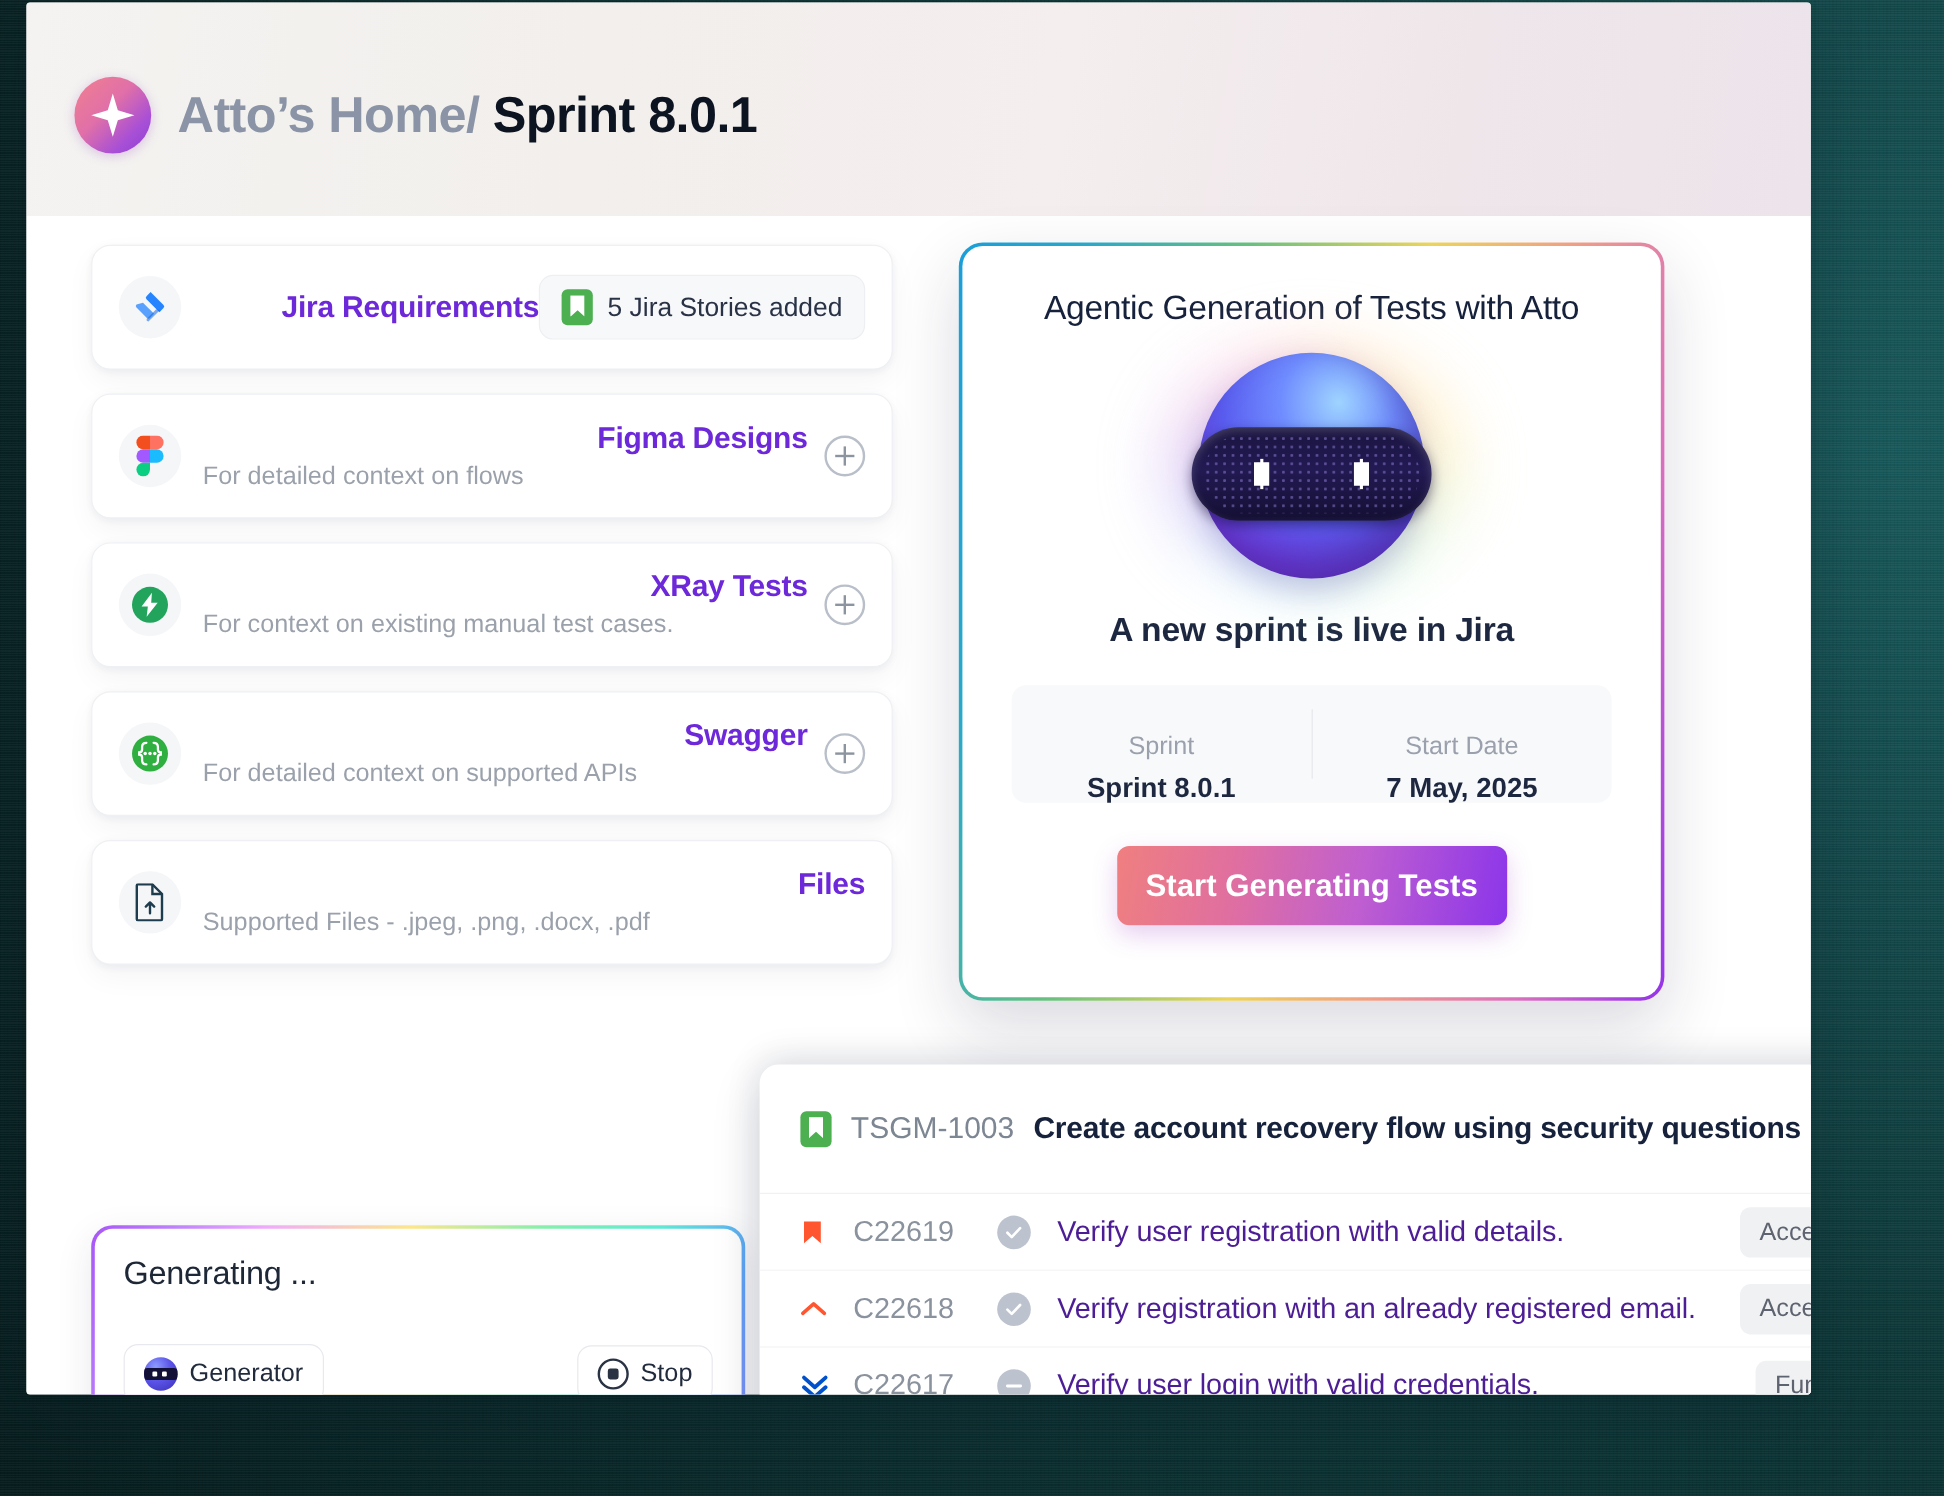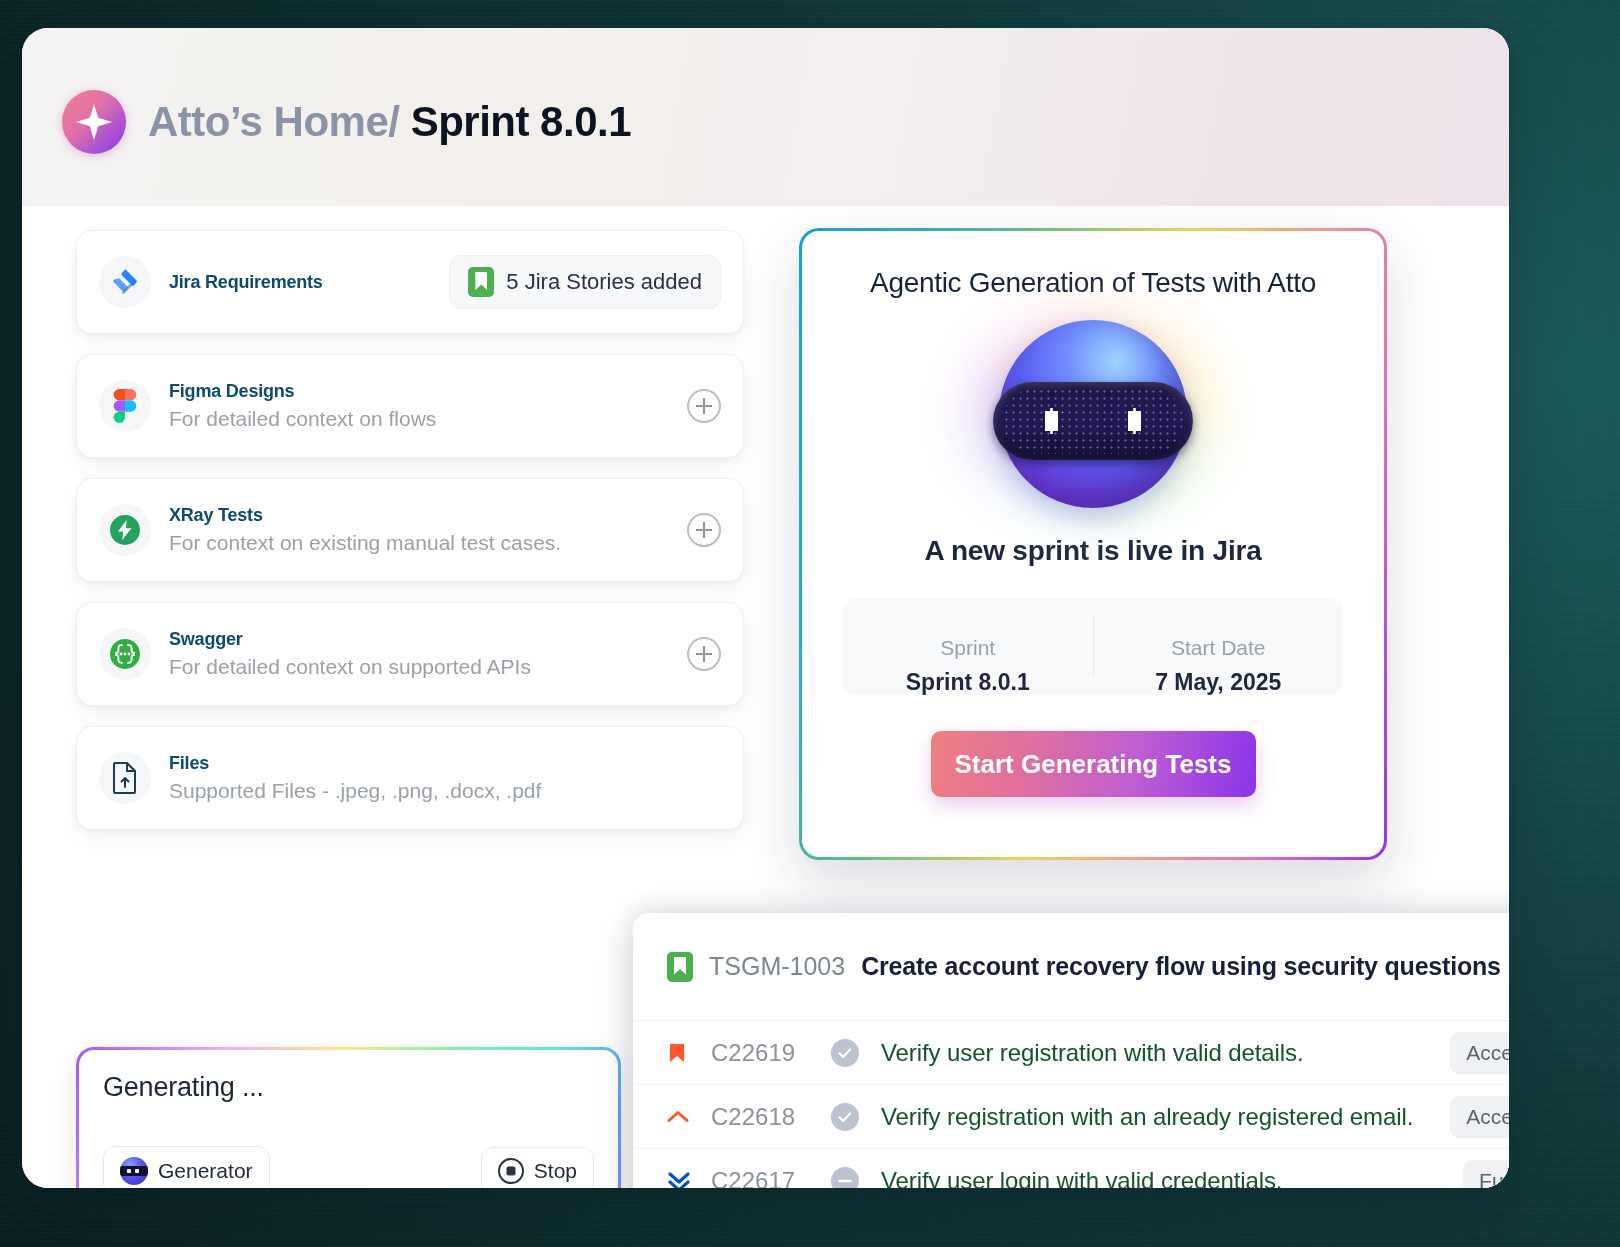--- a/index.html
+++ b/index.html
@@ -22,24 +22,24 @@
     content: ""; position: absolute; inset: 0;
     background-image:
       repeating-linear-gradient(0deg, rgba(255,255,255,.045) 0 1px, transparent 1px 2px),
       repeating-linear-gradient(90deg, rgba(0,0,0,.05) 0 1px, transparent 1px 3px);
     opacity: .9;
   }
 
   
   .app-window {
     position: absolute;
-    left: 22px; top: 28px;
+    left: 22px; top: 2px;
     width: 1487px; height: 1160px;
     background: #ffffff;
-    border-radius: 26px;
+    border-radius: 3px;
     box-shadow: 0 18px 60px rgba(12,30,40,.28), 0 2px 8px rgba(0,0,0,.08);
     overflow: hidden;
   }
   .app-header {
     position: relative;
     height: 178px;
     background: linear-gradient(100deg,#f4f3f1 0%, #f2efec 32%, #f4eeee 58%, #efe6ea 80%, #ece4ea 100%);
   }
   .brand {
     position: absolute; left: 40px; top: 62px;
@@ -83,21 +83,21 @@
   }
   .src-icon {
     width: 52px; height: 52px; border-radius: 50%;
     background: #f4f6f8;
     display: flex; align-items: center; justify-content: center;
     flex: 0 0 52px; margin-right: 18px;
   }
   .src-icon svg { display: block; }
   .src-text { flex: 1 1 auto; min-width: 0; }
   .src-title {
-    font-size: 18px; font-weight: 700; color: #0c4a6e; letter-spacing: -.2px;
+    font-size: 25px; font-weight: 700; color: #6d28d9; letter-spacing: -.2px; text-align: right;
   }
   .src-sub {
     font-size: 21px; color: #9aa1ab; margin-top: 5px; font-weight: 400;
   }
   .badge-pill {
     display: inline-flex; align-items: center; gap: 12px;
     background: #f7f8fa; border: 1px solid #edeff2;
     border-radius: 12px; padding: 11px 18px;
     font-size: 22px; color: #2a3246; white-space: nowrap;
   }
@@ -270,21 +270,21 @@
   .test-row:last-child { border-bottom: none; }
   .prio { width: 44px; flex: 0 0 44px; display: flex; align-items: center; }
   .prio svg { display: block; }
   .tc-id { width: 120px; flex: 0 0 120px; font-size: 24px; color: #8a929d; }
   .st { width: 50px; flex: 0 0 50px; display: flex; align-items: center; }
   .st-circle {
     width: 28px; height: 28px; border-radius: 50%; background: #bcc3ce;
     position: relative;
   }
   .st-circle svg { position: absolute; left: 0; top: 0; }
-  .tc-name { flex: 1 1 auto; font-size: 24px; color: #14532d; letter-spacing: -.1px; }
+  .tc-name { flex: 1 1 auto; font-size: 24px; color: #4c1d95; letter-spacing: -.1px; }
   .tag {
     flex: 0 0 auto; background: #f0f1f3; border-radius: 9px;
     padding: 9px 16px; font-size: 21px; color: #5d646f; white-space: nowrap;
   }
 </style>
 </head>
 <body>
 
 <div class="backdrop"></div>
 

